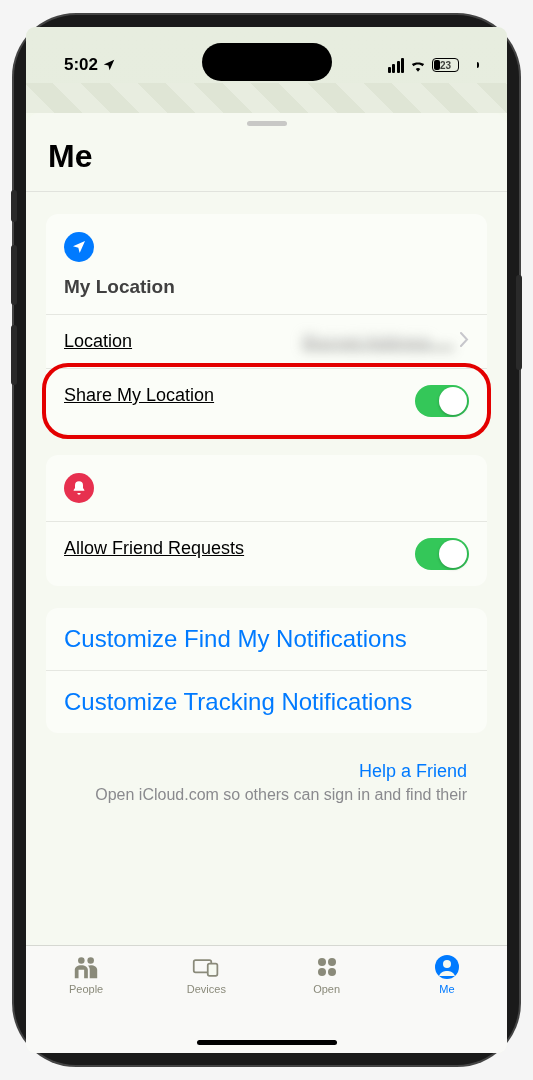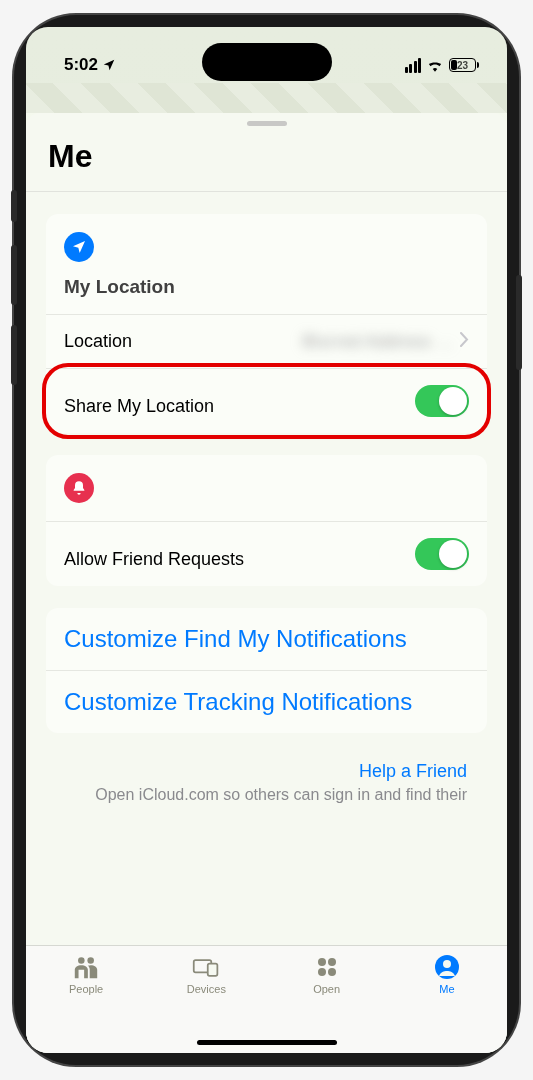--- a/index.html
+++ b/index.html
@@ -23,21 +23,21 @@
     }
     .side-button { position: absolute; background: #2a2a2a; border-radius: 3px; }
     .vol-up { left: -3px; top: 230px; width: 6px; height: 60px; }
     .vol-down { left: -3px; top: 310px; width: 6px; height: 60px; }
     .silent { left: -3px; top: 175px; width: 6px; height: 32px; }
     .power { right: -3px; top: 260px; width: 6px; height: 95px; }
     .screen {
       width: 100%;
       height: 100%;
       background: linear-gradient(180deg, #f5f9ee 0%, #f1f8ea 100%);
-      border-radius: 22px;
+      border-radius: 9px;
       overflow: hidden;
       position: relative;
     }
     .dynamic-island {
       position: absolute;
       top: 16px;
       left: 50%;
       transform: translateX(-50%);
       width: 130px;
       height: 38px;
@@ -59,21 +59,21 @@
       z-index: 10;
       background: rgba(200,210,190,0.3);
     }
     .status-left { display: flex; align-items: center; gap: 4px; }
     .status-right { display: flex; align-items: center; gap: 5px; }
     .cell-bars { display: flex; align-items: flex-end; gap: 1.5px; }
     .cell-bars span { width: 3px; background: #000; border-radius: 1px; }
     .cell-bars span:nth-child(1){ height:6px; } .cell-bars span:nth-child(2){ height:9px; }
     .cell-bars span:nth-child(3){ height:12px; } .cell-bars span:nth-child(4){ height:15px; }
     .wifi-icon svg, .location-arrow svg { display:block; }
-    .battery { display:flex; align-items:center; gap:1px; }
+    .battery { display:flex; align-items:center; gap:18px; }
     .battery-body { width:27px; height:14px; border:1px solid #000; border-radius:4px; position:relative; padding:1px; display:flex; align-items:center; }
     .battery-fill { width:24%; height:100%; background:#000; border-radius:2px; }
     .battery-text { position:absolute; font-size:10px; font-weight:700; left:50%; top:50%; transform:translate(-50%,-50%); color:#000; mix-blend-mode:difference;}
     .battery-tip { width:2px; height:6px; background:#000; border-radius:0 2px 2px 0; }
     .map-sliver { height: 30px; background: repeating-linear-gradient(45deg, #e8ede0, #e8ede0 20px, #dfe5d5 20px, #dfe5d5 40px); position:relative; }
     .sheet {
       background: #f6f9f1;
       border-radius: 14px 14px 0 0;
       height: calc(100% - 86px);
       position: relative;
@@ -83,21 +83,21 @@
     .grabber { width:40px; height:5px; background:#c8c8c6; border-radius:3px; margin:8px auto 10px auto; }
     .sheet-title { font-size: 32px; font-weight: 700; padding: 2px 22px 16px 22px; color:#000; }
     .divider { height:1px; background:#e1e3dd; }
     .content { padding: 22px 20px 0 20px; flex:1; overflow:hidden; }
     .card { background:#fbfdf8; border-radius:12px; margin-bottom:22px; }
     .card-header { padding: 18px 18px 4px 18px; }
     .icon-circle { width:30px; height:30px; border-radius:50%; display:flex; align-items:center; justify-content:center; margin-bottom:14px; }
     .icon-blue { background:#007aff; }
     .icon-red { background:#e7304f; }
     .section-title { font-size:19px; font-weight:700; color:#404040; padding-bottom:12px; }
-    .row { display:flex; align-items:flex-end; justify-content:space-between; padding:16px 18px; border-top:1px solid #e5e7e1; font-size:18px; color:#000; position:relative; }
+    .row { display:flex; align-items:flex-start; justify-content:space-between; padding:16px 18px; border-top:1px solid #e5e7e1; font-size:18px; color:#000; position:relative;text-decoration:underline; }
     .row:first-of-type { border-top:1px solid #e5e7e1; }
     .row-value { color:#8a8a8e; display:flex; align-items:center; gap:6px; }
     .blurred { filter: blur(6px); color:#999; letter-spacing:1px; font-size:16px; }
     .chevron { color:#c7c7cc; }
     .link-row { padding:17px 18px; border-top:1px solid #e5e7e1; font-size:24px; color:#007aff; }
     .link-row:first-child { border-top:none; }
     .toggle { width:54px; height:32px; background:#34c759; border-radius:16px; position:relative; }
     .toggle::after { content:""; position:absolute; right:2px; top:2px; width:28px; height:28px; background:#fff; border-radius:50%; box-shadow:0 1px 3px rgba(0,0,0,0.25); }
     .highlight-ring { position:absolute; inset:-6px -4px; border:4px solid #e30000; border-radius:26px; pointer-events:none; }
     .help-section { text-align:right; padding:6px 20px 10px 20px; }

